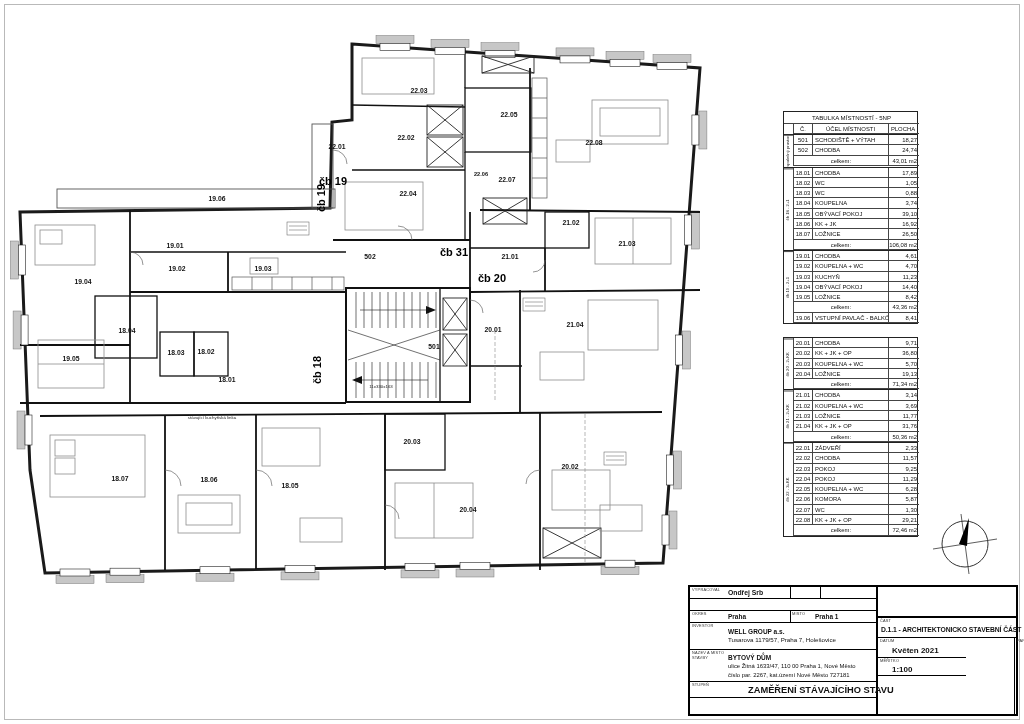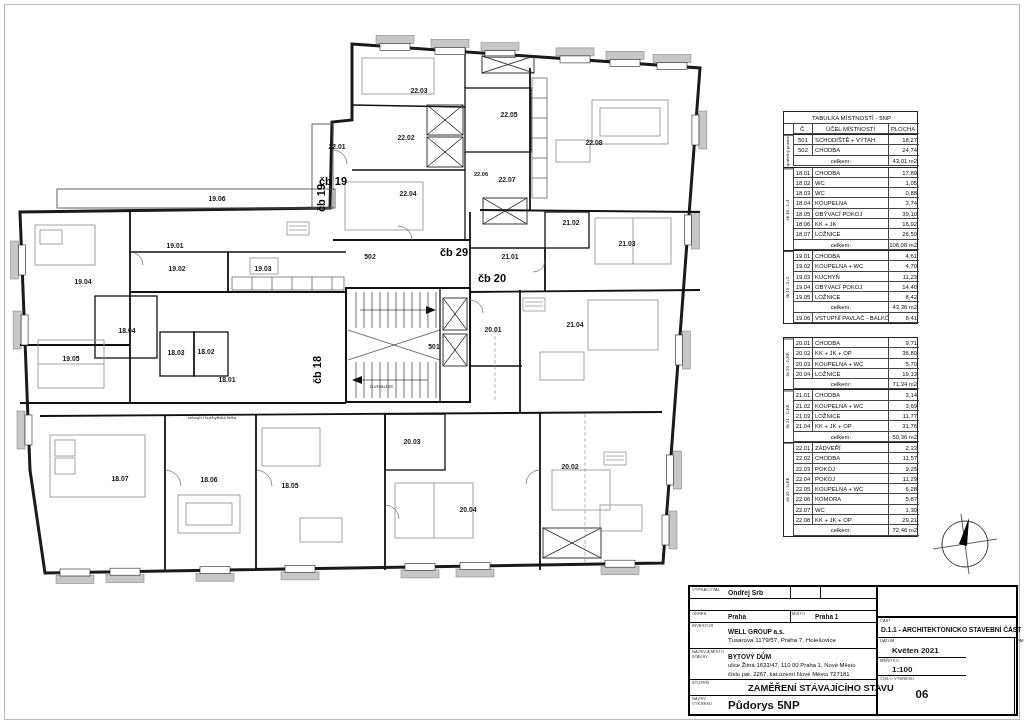--- a/index.html
+++ b/index.html
@@ -296,21 +296,21 @@
     <div class="rl" style="left: 71px; top: 358px;">19.05</div>
     <div class="rl" style="left: 127px; top: 330px;">18.04</div>
     <div class="rl" style="left: 176px; top: 352px;">18.03</div>
     <div class="rl" style="left: 206px; top: 351px;">18.02</div>
     <div class="rl" style="left: 227px; top: 379px;">18.01</div>
     <div class="rl" style="left: 120px; top: 478px;">18.07</div>
     <div class="rl" style="left: 209px; top: 479px;">18.06</div>
     <div class="rl" style="left: 290px; top: 485px;">18.05</div>
     <div class="unit" style="left: 333px; top: 181px;">čb 19</div>
     <div class="unit v" style="left: 321px; top: 198px;">čb 19</div>
-    <div class="unit" style="left: 454px; top: 252px;">čb 29</div>
+    <div class="unit" style="left: 454px; top: 252px;">čb 31</div>
     <div class="unit" style="left: 448px; top: 278px; margin-left: 44px;">čb 20</div>
     <div class="unit v" style="left: 317px; top: 370px;">čb 18</div>
     <div class="nt" style="left: 212px; top: 417px;">stávající kuchyňská linka</div>
     <div class="nt" style="left: 381px; top: 386px;">11x330x163</div>
   </div>
 
 <div id="room-table">
     <div class="tblock">
       <div class="c ttitle">TABULKA MÍSTNOSTÍ - 5NP</div>
       <div class="rot0"></div>
@@ -477,44 +477,36 @@
       <div style="margin-left:38px;padding-top:3px;line-height:1.45;">
         <div class="b" style="font-size:6.5px;">BYTOVÝ DŮM</div>
         <div style="font-size:5.9px;">ulice Žitná 1633/47, 110 00  Praha 1, Nové Město</div>
         <div style="font-size:5.9px;">číslo par. 2267, kat.území Nové Město 727181</div>
       </div>
     </div>
     <div class="tb-row" style="height:16px;">
       <span class="tb-lab">STUPEŇ</span>
       <span class="b" style="margin-left:58px;line-height:17px;font-size:9.3px;white-space:nowrap;">ZAMĚŘENÍ STÁVAJÍCÍHO STAVU</span>
     </div>
-    <div class="tb-row" style="flex:1;border-bottom:none;">
-      <span class="tb-lab">NÁZEV VÝKRESU</span>
-      <span class="b" style="margin-left:38px;line-height:18px;font-size:11.5px;">Půdorys 5NP</span>
-    </div>
   </div>
   <div class="tb-right">
     <div style="height:31px;border-bottom:2px solid #000;"></div>
     <div class="tb-row" style="height:20px;">
       <span class="tb-lab">ČÁST</span>
       <span class="b" style="position:absolute;left:3px;top:8px;font-size:6.8px;letter-spacing:-0.1px;white-space:nowrap;">D.1.1 - ARCHITEKTONICKO STAVEBNÍ ČÁST</span>
     </div>
     <div style="flex:1;display:flex;gap:48px;">
       <div style="width:88px;display:flex;flex-direction:column;">
         <div class="tb-row" style="height:20px;">
           <span class="tb-lab">DATUM</span>
           <span class="b" style="position:absolute;left:14px;top:8px;font-size:8px;">Květen 2021</span>
         </div>
         <div class="tb-row" style="height:18px;">
           <span class="tb-lab">MĚŘÍTKO</span>
           <span class="b" style="position:absolute;left:14px;top:7px;font-size:8px;text-align:center;">1:100</span>
         </div>
-        <div class="tb-row" style="flex:1;border-bottom:none;">
-          <span class="tb-lab">ČÍSLO VÝKRESU</span>
-          <span class="b" style="position:absolute;left:0;right:0;top:12px;text-align:center;font-size:11.5px;">06</span>
-        </div>
       </div>
       <div style="flex:1;border-left:.7px solid #000;position:relative;">
         <span class="tb-lab">PARÉ</span>
       </div>
     </div>
   </div>
 </div>
 
 </body></html>

